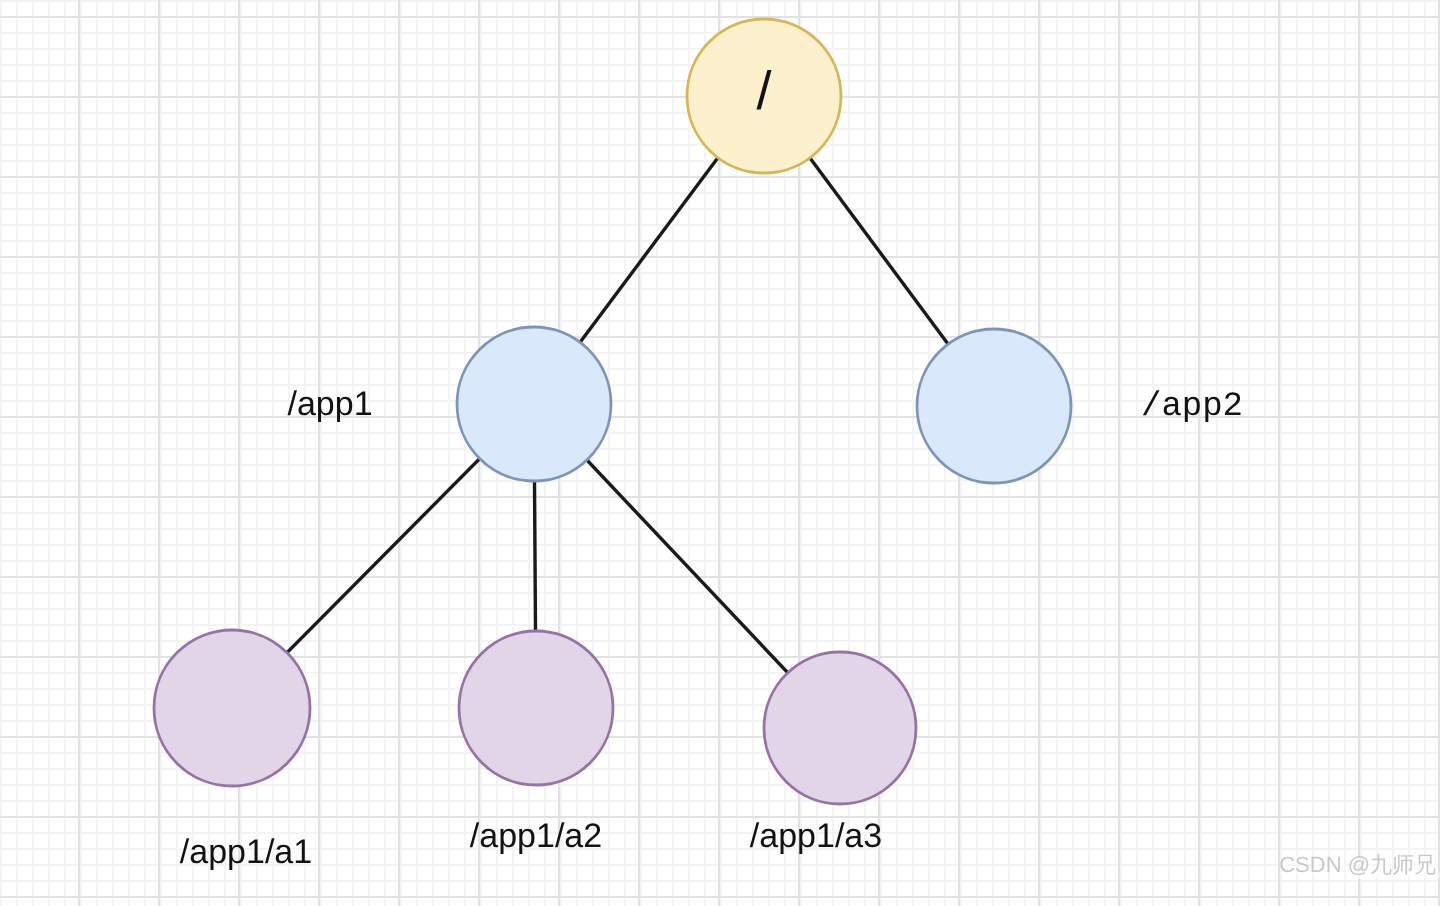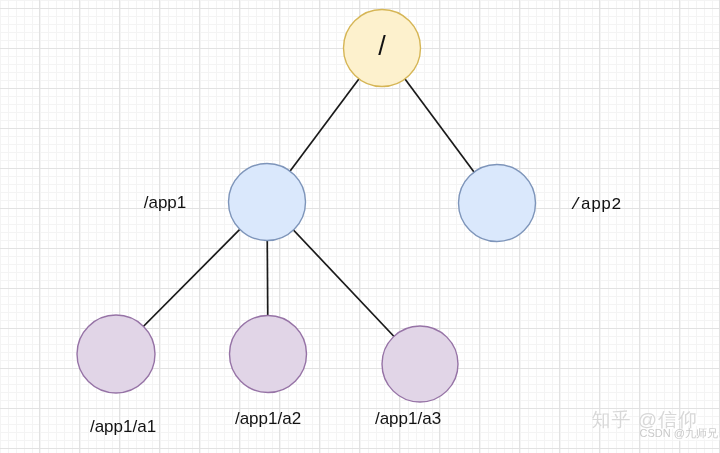--- a/index.html
+++ b/index.html
@@ -76,15 +76,14 @@
       <circle cx="420" cy="364" r="38" fill="#e1d5e7" stroke="#9673a6" stroke-width="1.4"></circle>
     </svg>
   <div id="labels">
       <div class="node-label center" style="left: 382px; top: 46px;">/</div>
       <div class="node-label left" style="left: 165px; top: 202px;">/app1</div>
       <div class="node-label right" style="left: 596px; top: 204px; font-family: Liberation Mono, monospace;">/app2</div>
       <div class="node-label below" style="left: 123px; top: 426px;">/app1/a1</div>
       <div class="node-label below" style="left: 268px; top: 418px;">/app1/a2</div>
       <div class="node-label below" style="left: 408px; top: 418px;">/app1/a3</div>
     </div>
-  <div class="watermark zhihu">知乎 @信仰</div>
   <div class="watermark csdn">CSDN @九师兄</div>
 </div>
 
 </body></html>

